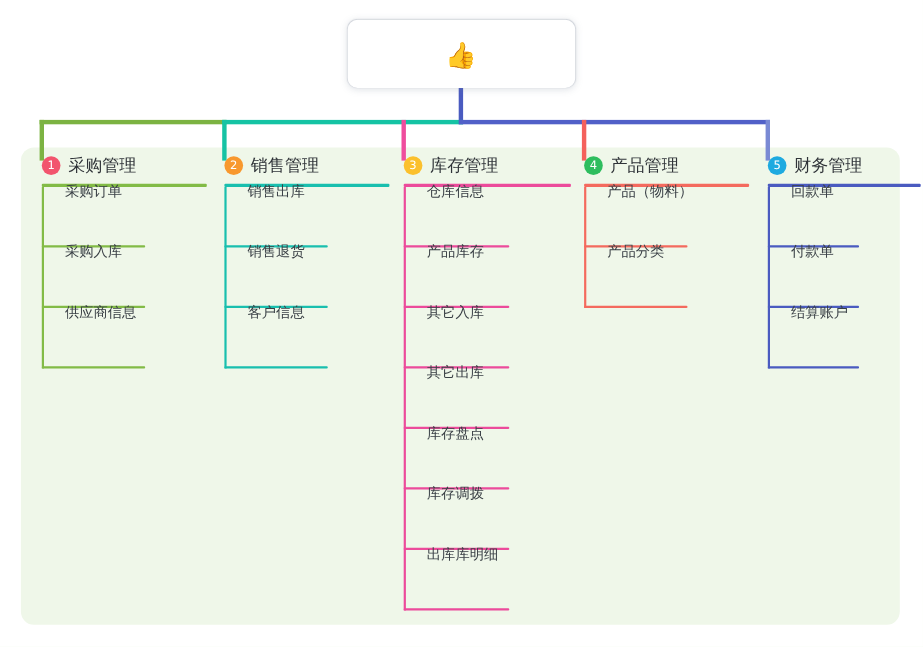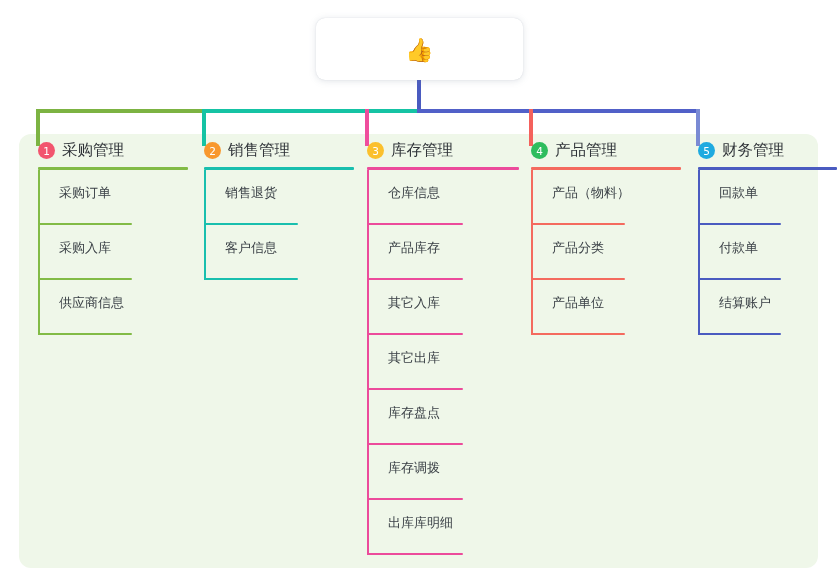--- a/index.html
+++ b/index.html
@@ -92,21 +92,20 @@
   }
   .spine{
     position:absolute;
     left:0;top:0;bottom:0;
     width:2px;
   }
   .item{
     position:relative;
     height:55px;
     display:flex;
-    align-items:center;
     box-sizing:border-box;
     padding-left:21px;
   }
   .item-label{
     font-size:13px;
     color:#3a4046;
     white-space:nowrap;
     transform:translateY(-5px);
   }
   .item-rule{
@@ -166,20 +165,24 @@
       </div>
       <div class="column" style="left: 166px; width: 180px;">
         <div class="col-head">
           <span class="badge" style="background: rgb(248, 152, 46);">2</span>
           <span class="col-title">销售管理</span>
         </div>
         <div class="col-rule" style="background: rgb(25, 191, 174); width: 150px;"></div>
         <div class="col-body">
           <div class="spine" style="background: rgb(25, 191, 174);"></div>
           <div class="item">
+            <span class="item-label">销售出库</span>
+            <div class="item-rule" style="background: rgb(25, 191, 174); width: 94px;"></div>
+          </div>
+          <div class="item">
             <span class="item-label">销售退货</span>
             <div class="item-rule" style="background: rgb(25, 191, 174); width: 94px;"></div>
           </div>
           <div class="item">
             <span class="item-label">客户信息</span>
             <div class="item-rule" style="background: rgb(25, 191, 174); width: 94px;"></div>
           </div>
         </div>
       </div>
       <div class="column" style="left: 329px; width: 182px;">
@@ -229,24 +232,20 @@
         <div class="col-body">
           <div class="spine" style="background: rgb(244, 106, 94);"></div>
           <div class="item">
             <span class="item-label">产品（物料）</span>
             <div class="item-rule" style="background: rgb(244, 106, 94); width: 94px;"></div>
           </div>
           <div class="item">
             <span class="item-label">产品分类</span>
             <div class="item-rule" style="background: rgb(244, 106, 94); width: 94px;"></div>
           </div>
-          <div class="item">
-            <span class="item-label">产品单位</span>
-            <div class="item-rule" style="background: rgb(244, 106, 94); width: 94px;"></div>
-          </div>
         </div>
       </div>
       <div class="column" style="left: 660px; width: 169px;">
         <div class="col-head">
           <span class="badge" style="background: rgb(30, 170, 224);">5</span>
           <span class="col-title">财务管理</span>
         </div>
         <div class="col-rule" style="background: rgb(74, 91, 192); width: 139px;"></div>
         <div class="col-body">
           <div class="spine" style="background: rgb(74, 91, 192);"></div>

